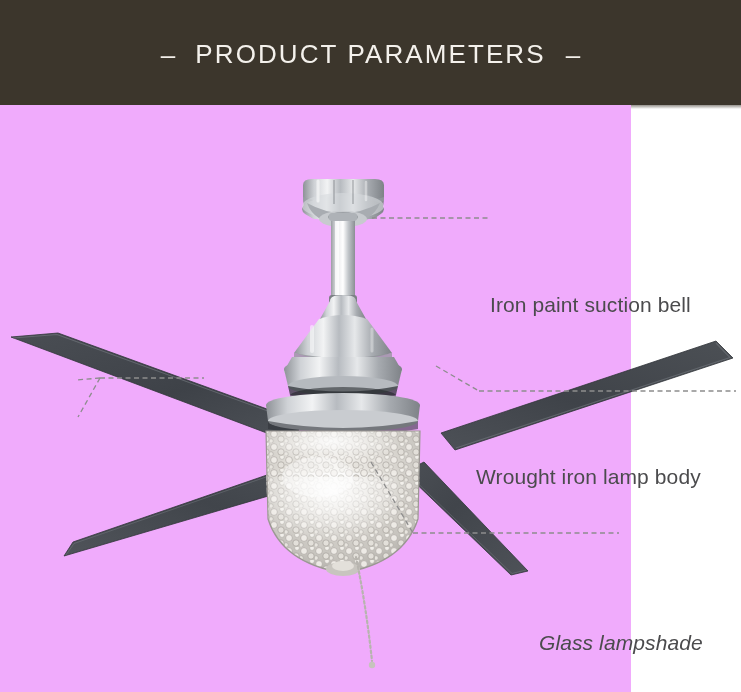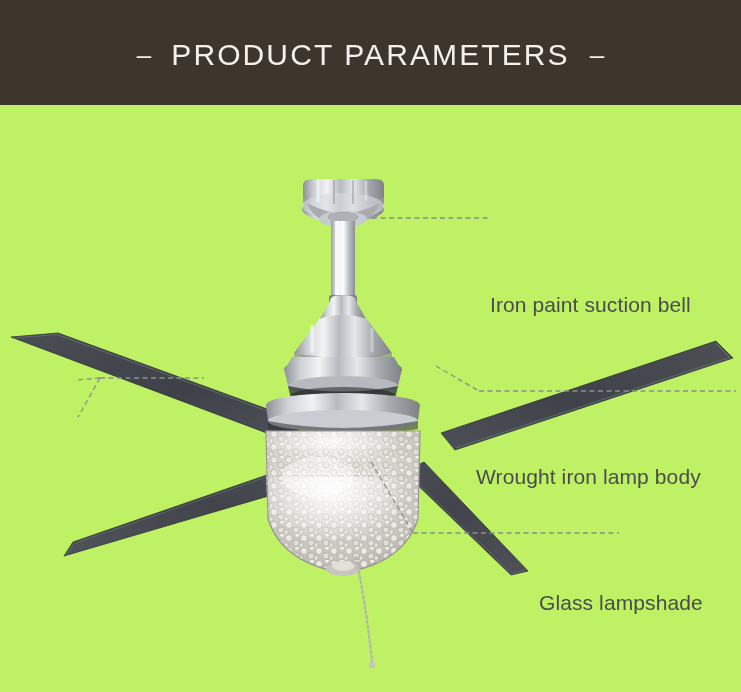--- a/index.html
+++ b/index.html
@@ -38,63 +38,63 @@
   }
   .hdr-dash {
     color: #f2efe9;
     font-size: 26px;
     line-height: 1;
     font-weight: 400;
     letter-spacing: 0;
   }
   #header-title {
     color: #f4f1ec;
-    font-size: 30px;
+    font-size: 26px;
     letter-spacing: 2.1px;
     font-weight: 400;
     white-space: nowrap;
   }
   #header-shadow {
     position: absolute;
     left: 0;
     top: 105px;
     width: 741px;
     height: 4px;
     background: linear-gradient(to bottom, rgba(60,54,44,0.55), rgba(60,54,44,0.0));
   }
 
   
   #stage {
     position: absolute;
     left: 0;
     top: 105px;
-    width: 741px;
+    width: 631px;
     height: 587px;
-    background: #bef264;
+    background: #f0abfc;
   }
   #fan-svg, #leader-svg {
     position: absolute;
     left: 0;
     top: 0;
     width: 741px;
     height: 587px;
   }
 
   
   .callout-label {
     position: absolute;
     color: #4b4b4d;
     font-size: 21px;
     font-weight: 400;
     white-space: nowrap;
     letter-spacing: 0.1px;
   }
   #label-suction-bell { left: 490px; top: 188px; }
   #label-lamp-body    { left: 476px; top: 360px; }
-  #label-lampshade    { left: 539px; top: 486px; }
+  #label-lampshade    { left: 539px; top: 526px; font-style: italic; }
   #label-splint-blade { left: 21px;  top: 381px; }
 </style>
 </head>
 <body>
 
 <div id="page">
 
   <div id="header-band">
     <div class="hdr-inner">
       <span class="hdr-dash">–</span>

